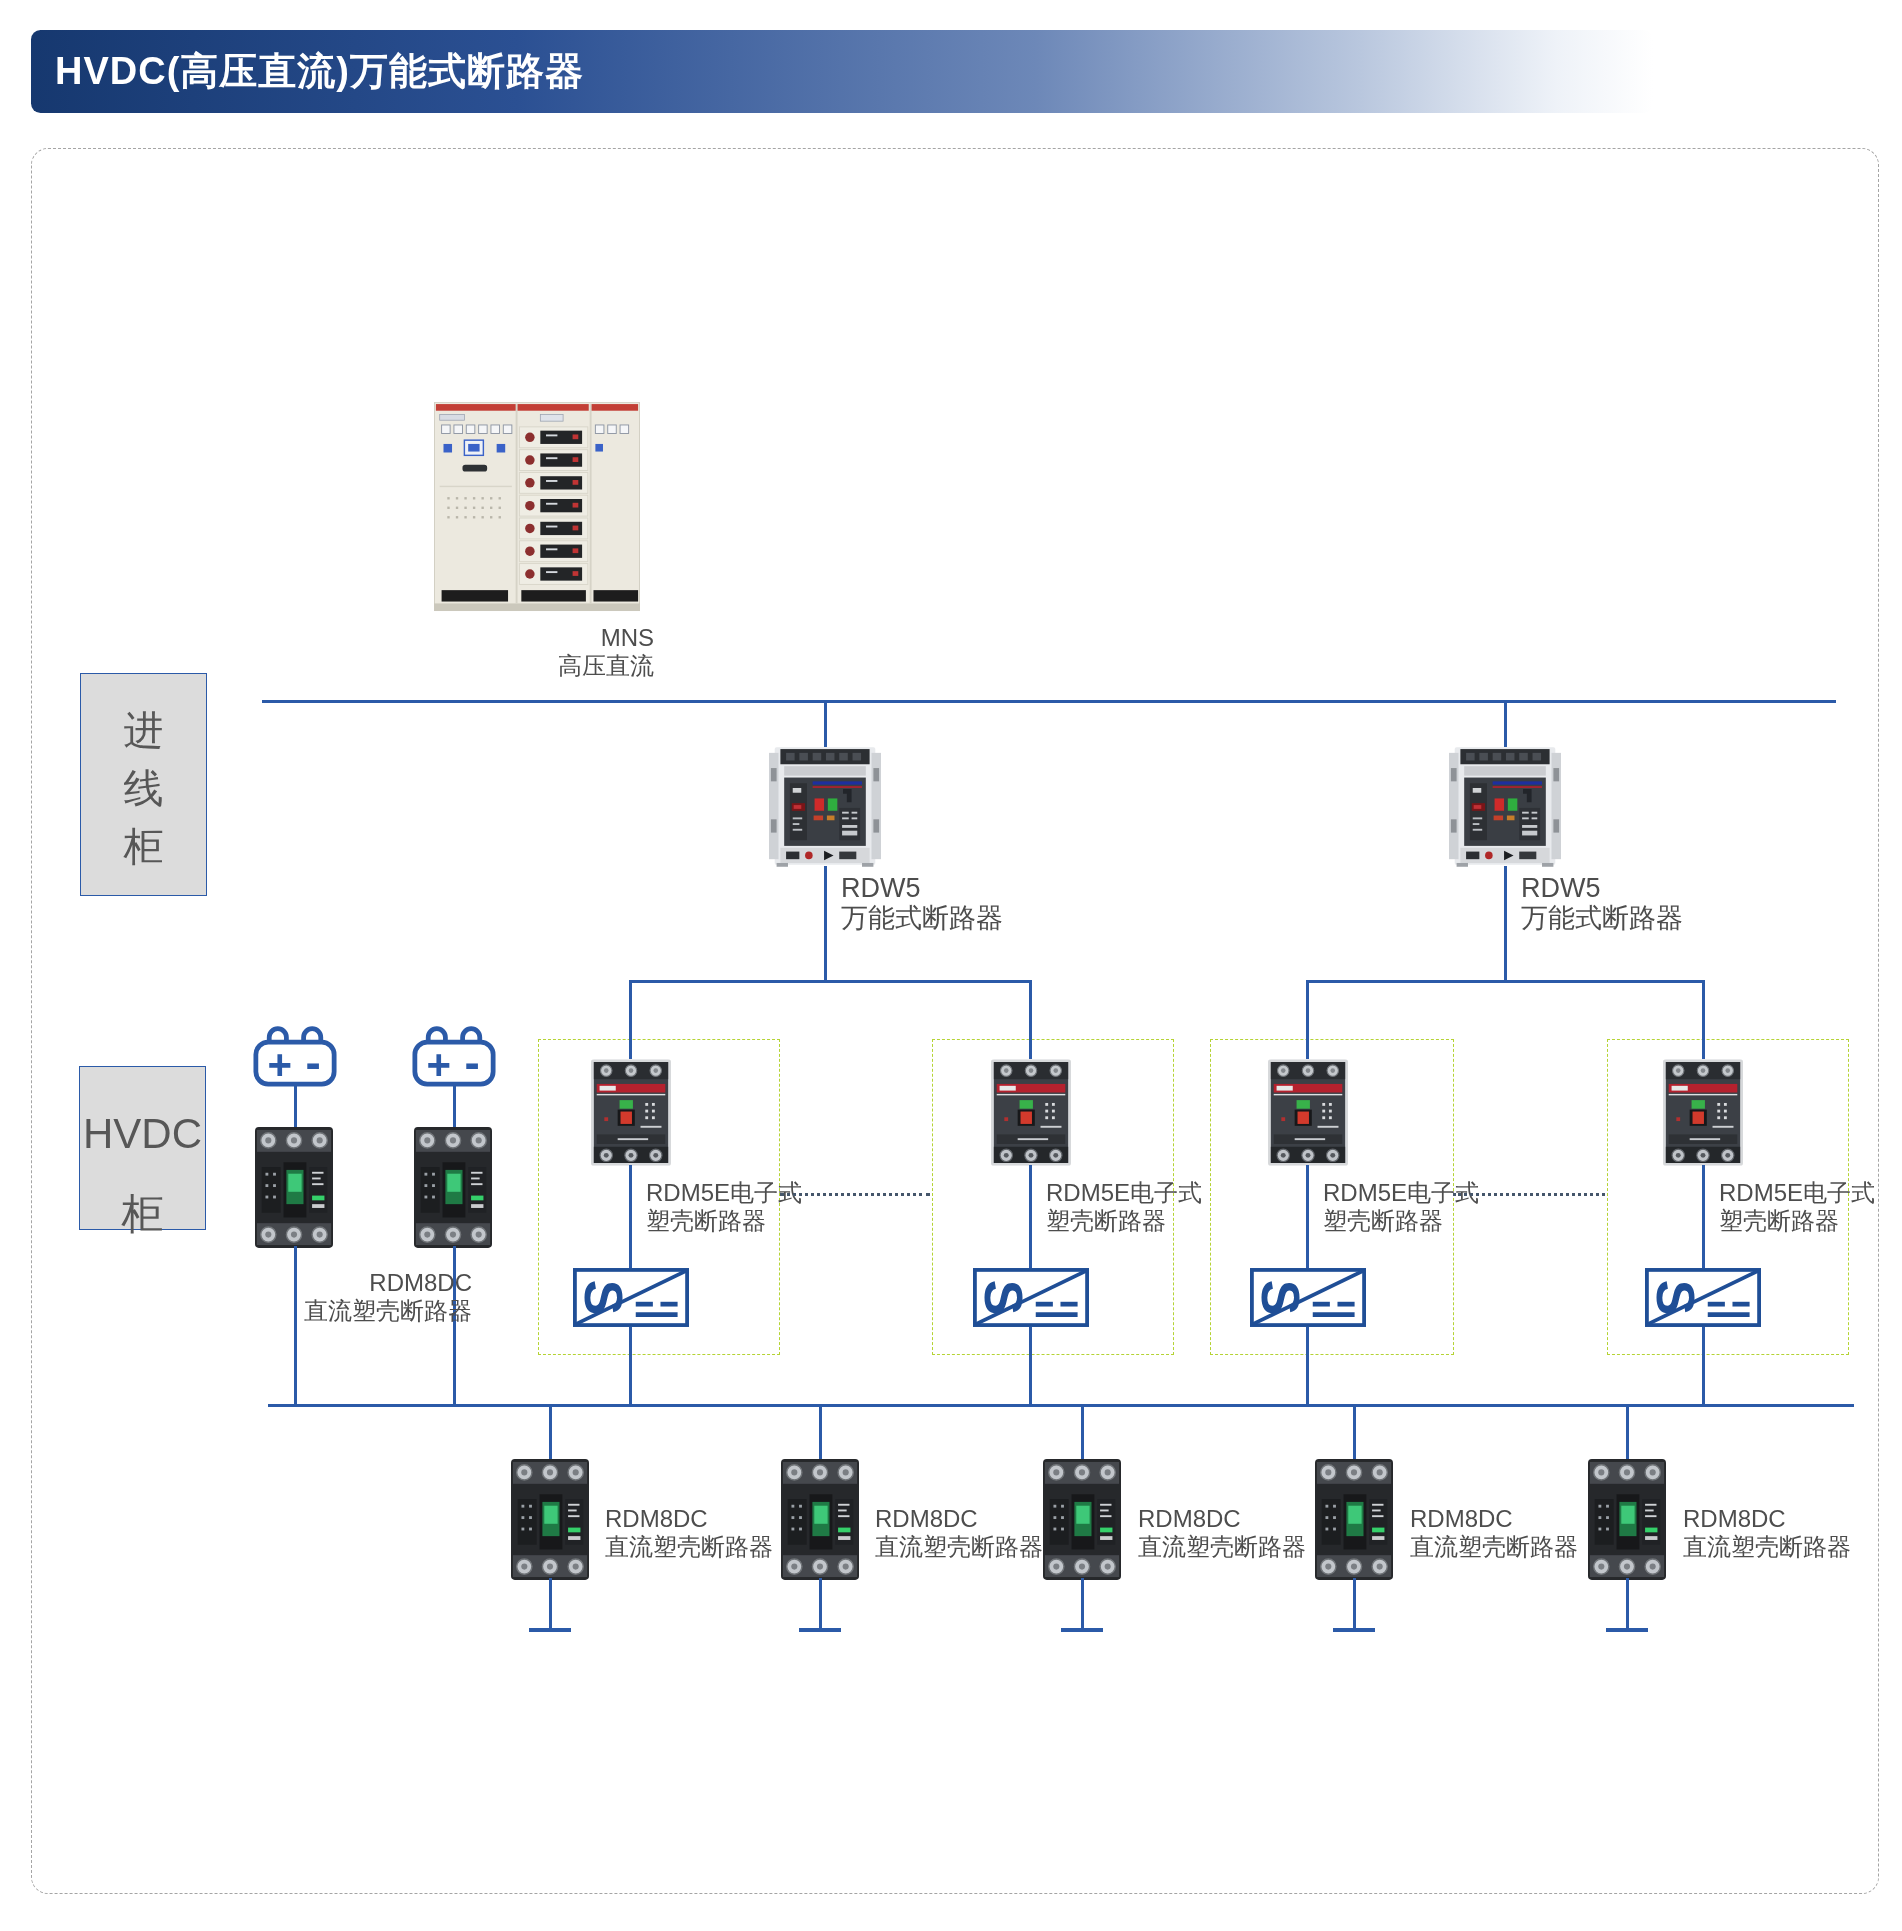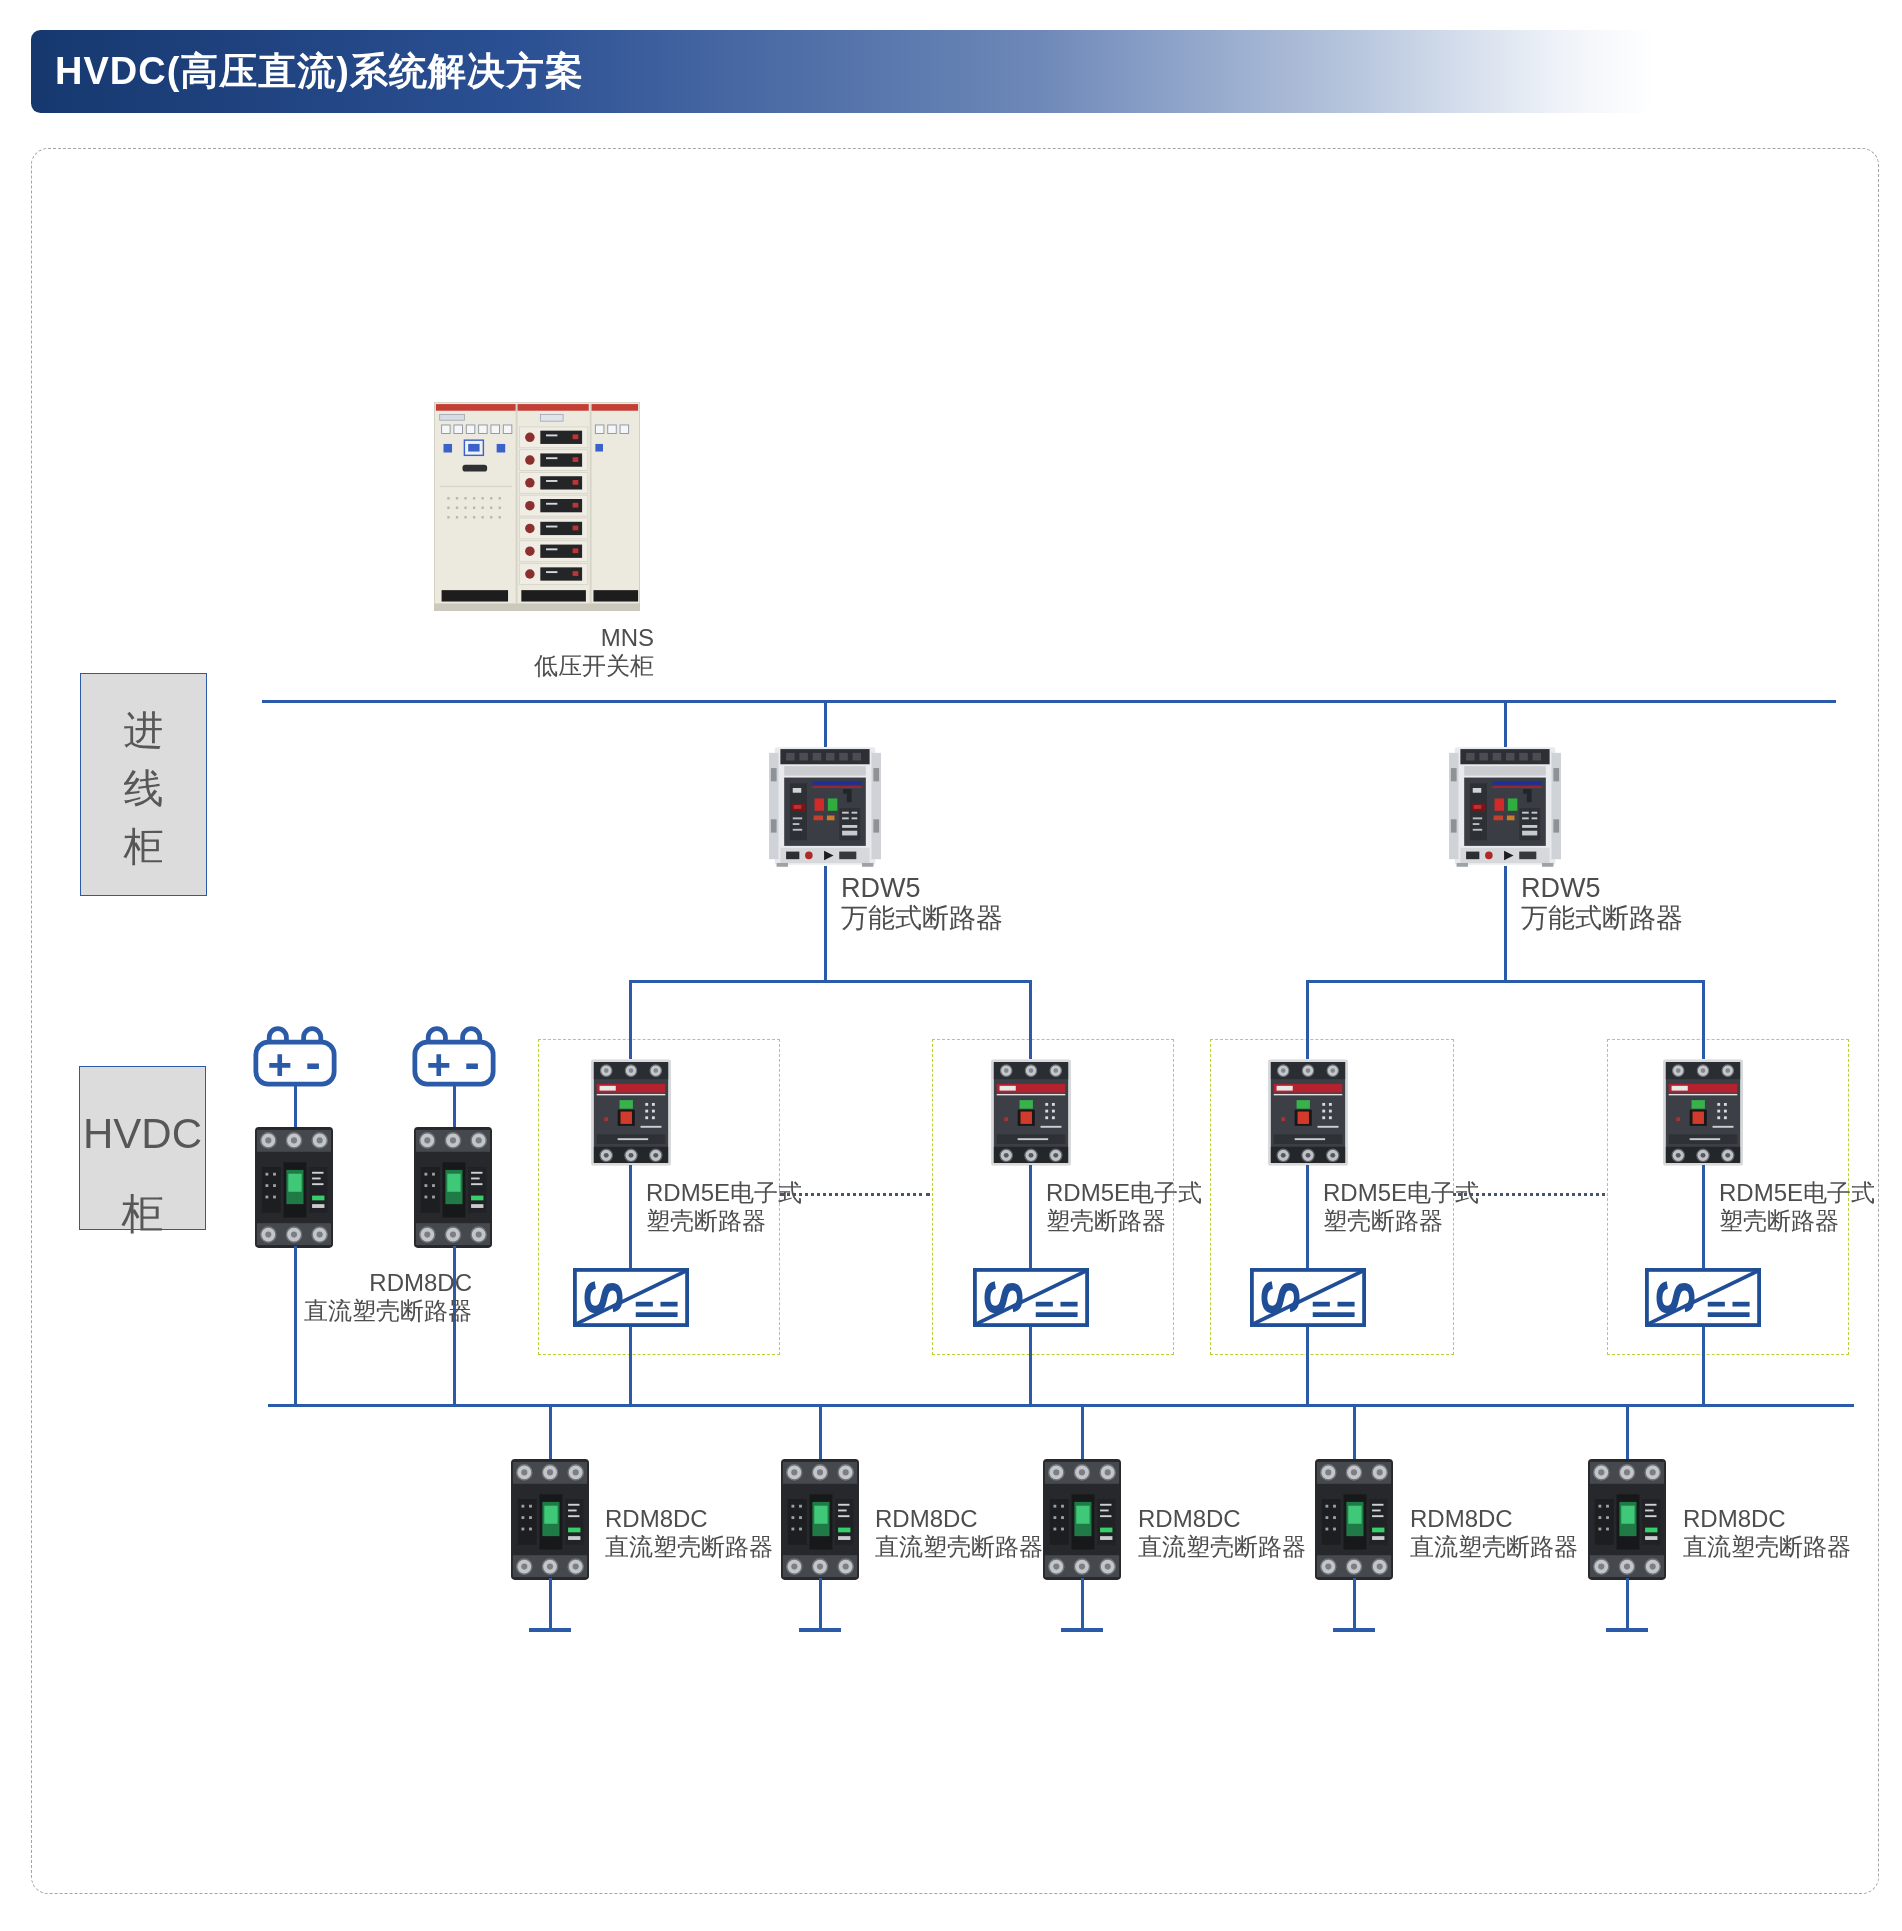--- a/index.html
+++ b/index.html
@@ -287,30 +287,30 @@
           <rect x="118" y="178" width="12" height="2"></rect>
           </g>
         <rect x="8" y="198" width="70" height="12" fill="#1d1d1d"></rect>
         <rect x="92" y="198" width="68" height="12" fill="#1d1d1d"></rect>
         <rect x="168" y="198" width="47" height="12" fill="#1d1d1d"></rect>
       </symbol>
     </defs>
   </svg>
 
   <div class="abs header-bar"></div>
-  <div class="abs page-title">HVDC(高压直流)系统解决方案</div>
+  <div class="abs page-title">HVDC(高压直流)万能式断路器</div>
 
   <div class="abs diagram-border"></div>
 
   <svg class="abs" style="left:434px;top:402px" width="206" height="213" viewBox="0 0 217 224">
       <use href="#sym-mns"></use>
     </svg>
   <div class="abs lbl center" style="left:416px;top:624px;width:238px">
     <div>MNS</div>
-    <div>低压开关柜</div>
+    <div>高压直流</div>
   </div>
 
   <div class="abs cab-box cab-vert" style="left:80px;top:673px;width:127px;height:223px">
     <div>进</div>
     <div>线</div>
     <div>柜</div>
   </div>
   <div class="abs cab-box cab-hvdc" style="left:79px;top:1066px;width:127px;height:164px">
     <div>HVDC</div>
     <div>柜</div>

